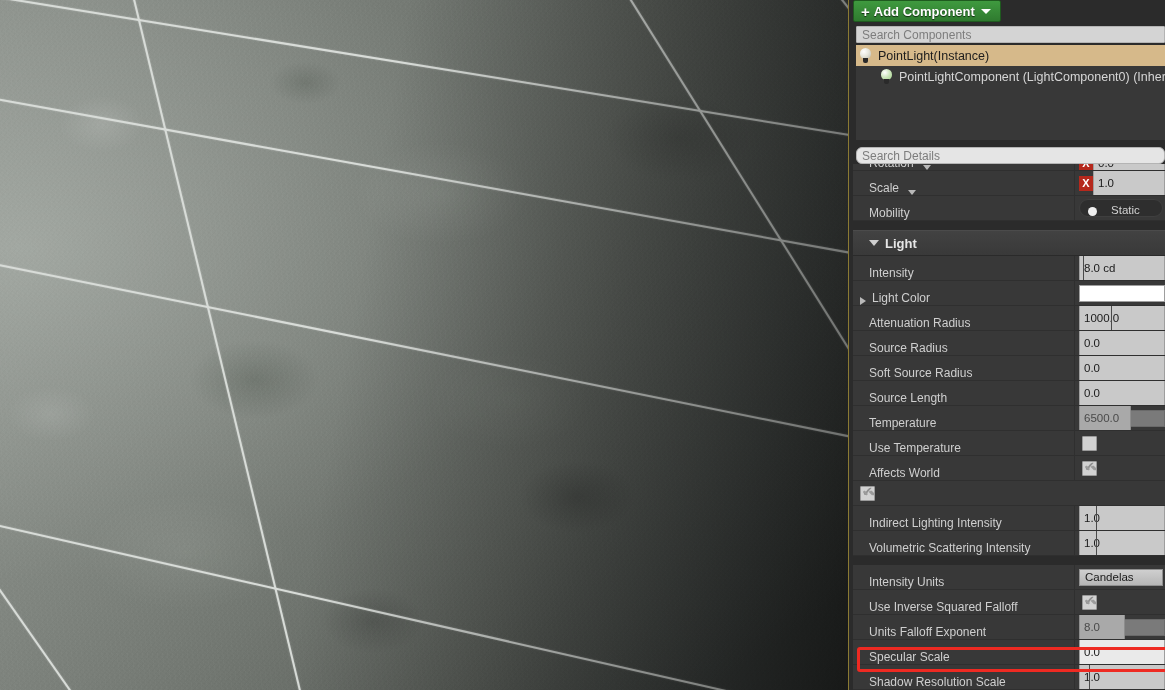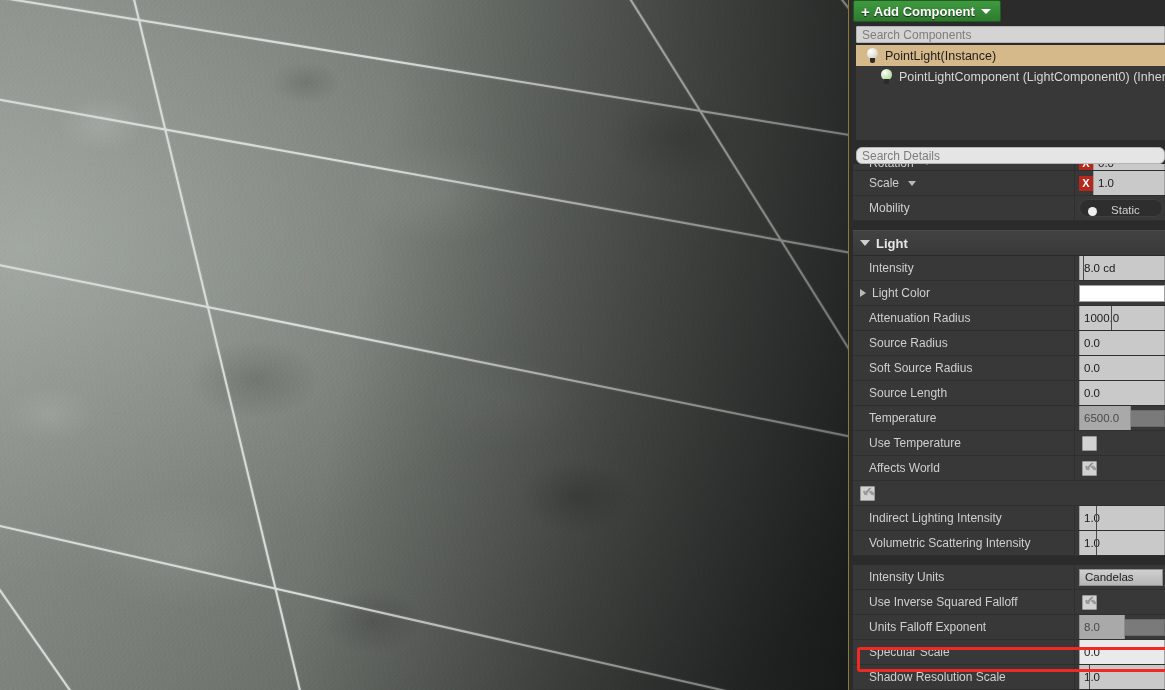--- a/index.html
+++ b/index.html
@@ -77,21 +77,21 @@
   
   .search-comp{
     position:absolute;left:856px;top:26px;width:309px;height:17px;
     background:#d4d4d4;border:1px solid #b4b4b4;border-radius:1px;
     display:flex;align-items:center;padding:0 5px;box-sizing:border-box;
     color:#7d7d7d;font-size:12px;
   }
 
   
   .comp-tree{position:absolute;left:856px;top:45px;width:309px;height:95px;background:#383838;}
-  .comp-row{display:flex;align-items:center;height:21px;padding-left:10px;white-space:nowrap;overflow:hidden;}
+  .comp-row{display:flex;align-items:center;height:21px;padding-left:3px;white-space:nowrap;overflow:hidden;}
   .comp-row.selected{background:#d6b98a;color:#1c1c1c;}
   .comp-row.child{padding-left:24px;color:#d6d6d6;}
   .comp-row .label{font-size:12.5px;}
   .bulb{position:relative;width:13px;height:15px;flex:0 0 13px;margin-right:6px;}
   .bulb .glass{
     position:absolute;left:1px;top:0;width:11px;height:11px;border-radius:50% 50% 45% 45%;
     background:radial-gradient(circle at 35% 32%, #ffffff 0%, #e7e7dd 45%, #b9b9ad 100%);
   }
   .bulb .base{position:absolute;left:4px;top:10px;width:5px;height:5px;border-radius:0 0 2px 2px;background:#2a2a2a;}
   .bulb.green .glass{background:radial-gradient(circle at 35% 32%, #ffffff 0%, #cfe8bf 45%, #9dcf86 100%);}
@@ -106,21 +106,21 @@
 
   
   #details{position:absolute;left:853px;top:164px;width:312px;height:526px;overflow:hidden;background:#383838;}
 
   .row{
     position:relative;display:flex;align-items:center;height:24px;
     border-bottom:1px solid #2f2f2f;background:#383838;
   }
   .row .namecell{
     width:222px;flex:0 0 222px;box-sizing:border-box;
-    padding-left:16px;display:flex;align-items:center;gap:5px;
+    padding-left:16px;display:flex;align-items:flex-end;gap:5px;
     color:#cfcfcf;font-size:12px;white-space:nowrap;overflow:hidden;
     border-right:1px solid #2f2f2f;height:100%;
   }
   .row .valcell{flex:1;display:flex;align-items:center;padding-left:4px;height:100%;overflow:hidden;}
 
   .disc{
     width:0;height:0;flex:0 0 auto;margin-right:1px;margin-left:-9px;
     border-top:4px solid transparent;border-bottom:4px solid transparent;border-left:6px solid #b9b9b9;
   }
   .tri-down{
@@ -161,21 +161,21 @@
   .mobility .dot{width:9px;height:9px;border-radius:50%;background:#efefef;flex:0 0 9px;}
   .mobility .mlabel{flex:1;text-align:center;}
   .combo{
     height:17px;flex:1;background:linear-gradient(#cfcfcf,#b6b6b6);border:1px solid #8f8f8f;
     display:flex;align-items:center;padding:0 5px;box-sizing:border-box;
     color:#1a1a1a;font-size:11.5px;margin-right:2px;
   }
 
   
   .cat{
-    display:flex;align-items:center;height:24px;padding-left:7px;
+    display:flex;align-items:center;height:24px;padding-left:16px;
     background:linear-gradient(#424242,#393939);
     border-top:1px solid #4b4b4b;border-bottom:1px solid #2a2a2a;
     color:#e6e6e6;font-size:13px;font-weight:bold;
   }
   .cat .arrow{
     width:0;height:0;margin-right:6px;
     border-left:5px solid transparent;border-right:5px solid transparent;border-top:6px solid #cfcfcf;
   }
   .gap{height:9px;background:#2b2b2b;}
 

